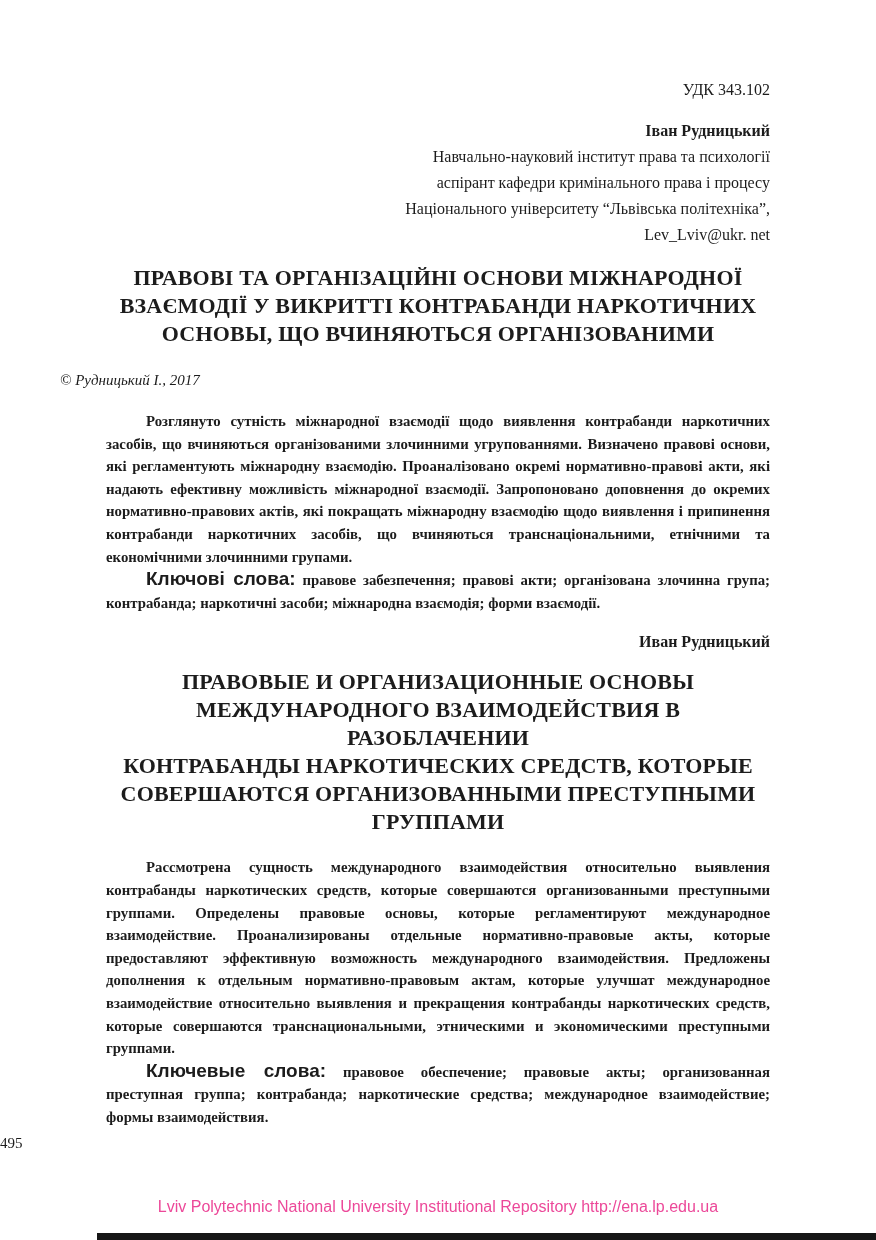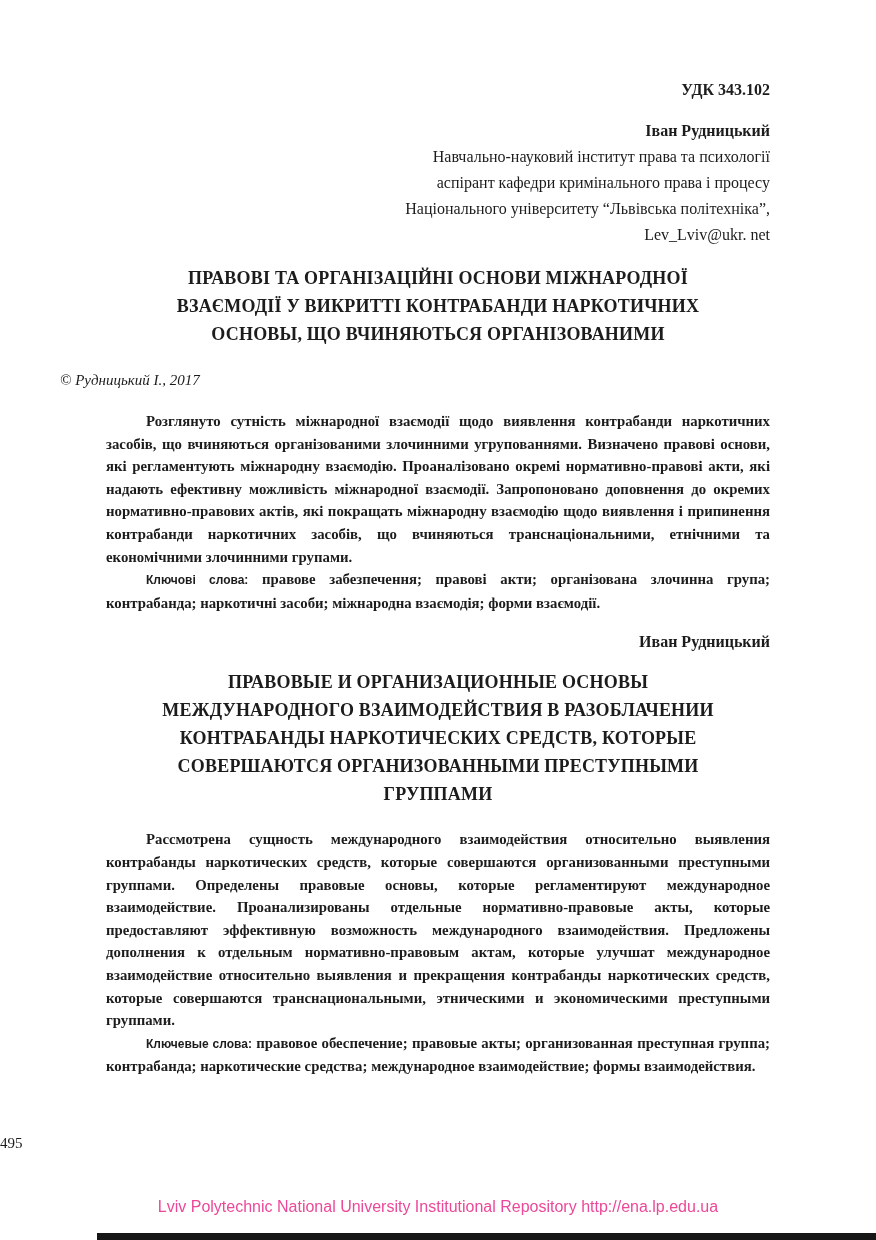--- a/index.html
+++ b/index.html
@@ -10,38 +10,38 @@
     color: #1c1c1c;
   }
   .page {
     position: relative;
     width: 876px; height: 1240px;
     padding: 80px 106px 0 106px;
     box-sizing: border-box;
     overflow: hidden;
     background: #ffffff;
   }
-  .udc { text-align: right; font-weight: bold; font-size: 16px; line-height: 20px; }
+  .udc { text-align: right; font-weight: normal; font-size: 16px; line-height: 20px; }
   .author-block { margin-top: 18px; text-align: right; font-size: 16px; line-height: 26px; }
   .author-name { font-weight: bold; }
   .title {
     margin-top: 16px; text-align: center; font-weight: bold;
-    font-size: 18px; line-height: 28px; letter-spacing: 0.2px;
+    font-size: 22px; line-height: 28px; letter-spacing: 0.2px;
   }
   .title-ru { }
   .copyright { margin-top: 22px; margin-left: -46px; font-style: italic; font-size: 15px; line-height: 20px; }
   .abstract {
     margin: 20px 0 0 0; font-weight: bold; font-size: 14.8px;
     line-height: 22.6px; text-align: justify; text-indent: 40px;
   }
   .keywords {
     margin: 0; font-weight: bold; font-size: 14.8px;
     line-height: 22.6px; text-align: justify; text-indent: 40px;
   }
-  .kw-label { font-family: "Liberation Sans", sans-serif; font-size: 12px; }
+  .kw-label { font-family: "Liberation Sans", sans-serif; font-size: 19px; }
   .author-ru { margin-top: 18px; text-align: right; font-weight: bold; font-size: 16px; line-height: 20px; }
   .page-number { position: absolute; left: 0; right: 0; bottom: 88px; text-align: left; font-size: 15px; }
   .footer {
     position: absolute; left: 0; right: 0; bottom: 24px; text-align: center;
     font-family: "Liberation Sans", sans-serif; font-size: 16px; color: #ec4899;
   }
   .bottom-bar { position: absolute; left: 97px; right: 0; bottom: 0; height: 7px; background: #161616; }
 </style>
 </head>
 <body>

